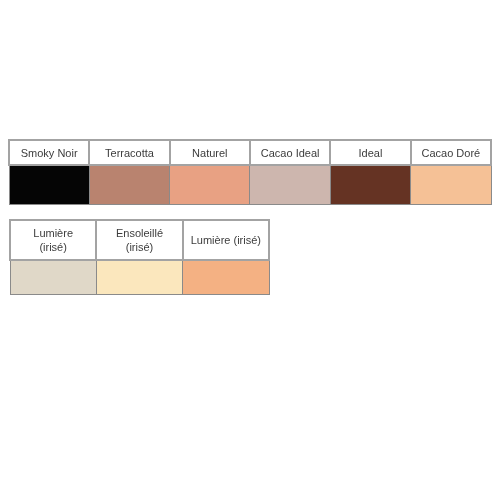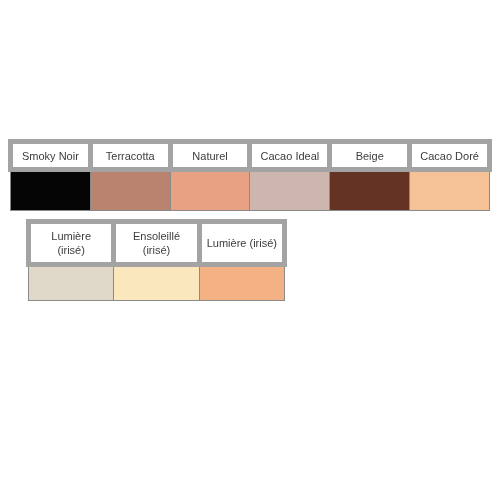--- a/index.html
+++ b/index.html
@@ -21,21 +21,21 @@
     table-layout: fixed;
   }
 
   .swatch-table td {
     border: 1px solid #8a8a8a;
     padding: 0;
     margin: 0;
   }
 
   .swatch-table th {
-    border: 5px solid #a3a3a3;
+    border: 2px solid #a3a3a3;
     padding: 0;
     margin: 0;
     background: #ffffff;
     color: #3c3c3c;
     font-weight: normal;
     font-size: 11px;
     line-height: 14px;
     text-align: center;
     vertical-align: middle;
   }
@@ -48,21 +48,21 @@
   }
   #table-shades th {
     height: 23px;
   }
   #table-shades td.swatch {
     height: 38px;
   }
 
   
   #table-iridescent {
-    left: 26px;
+    left: 9px;
     top: 219px;
     width: 261px;
   }
   #table-iridescent th {
     height: 38px;
   }
   #table-iridescent td.swatch {
     height: 33px;
   }
 
@@ -82,21 +82,21 @@
       <th title="Terracotta">
           <span class="hdr-line">Terracotta</span>
         </th>
       <th title="Naturel">
           <span class="hdr-line">Naturel</span>
         </th>
       <th title="Beige Ideal">
           <span class="hdr-line">Cacao Ideal</span>
         </th>
       <th title="Cacao">
-          <span class="hdr-line">Beige</span>
+          <span class="hdr-line">Ideal</span>
         </th>
       <th title="Ambre Doré">
           <span class="hdr-line">Cacao Doré</span>
         </th>
     </tr>
   </thead>
   <tbody>
     <tr>
       <td class="swatch" title="Smoky Noir #050505" style="background-color: rgb(5, 5, 5);"></td>
       <td class="swatch" title="Terracotta #b9836f" style="background-color: rgb(185, 131, 111);"></td>

